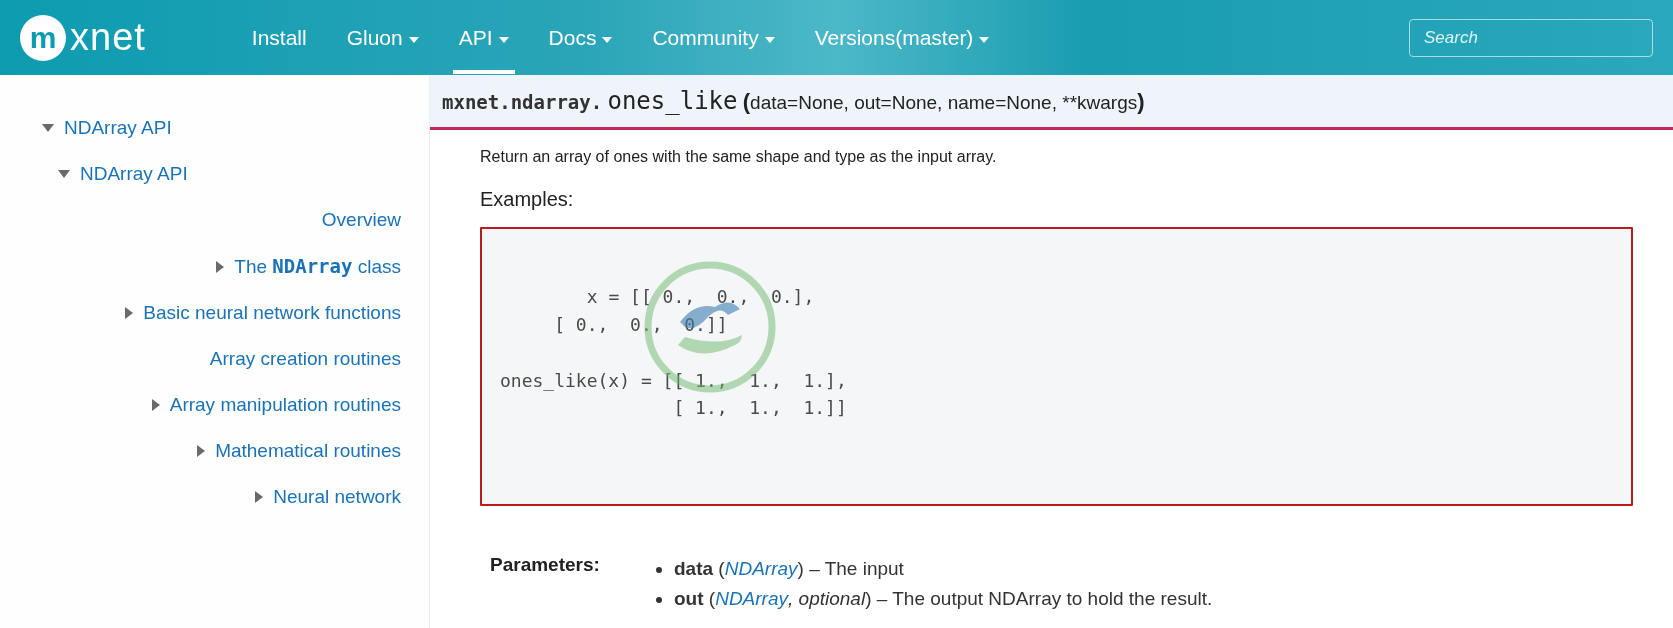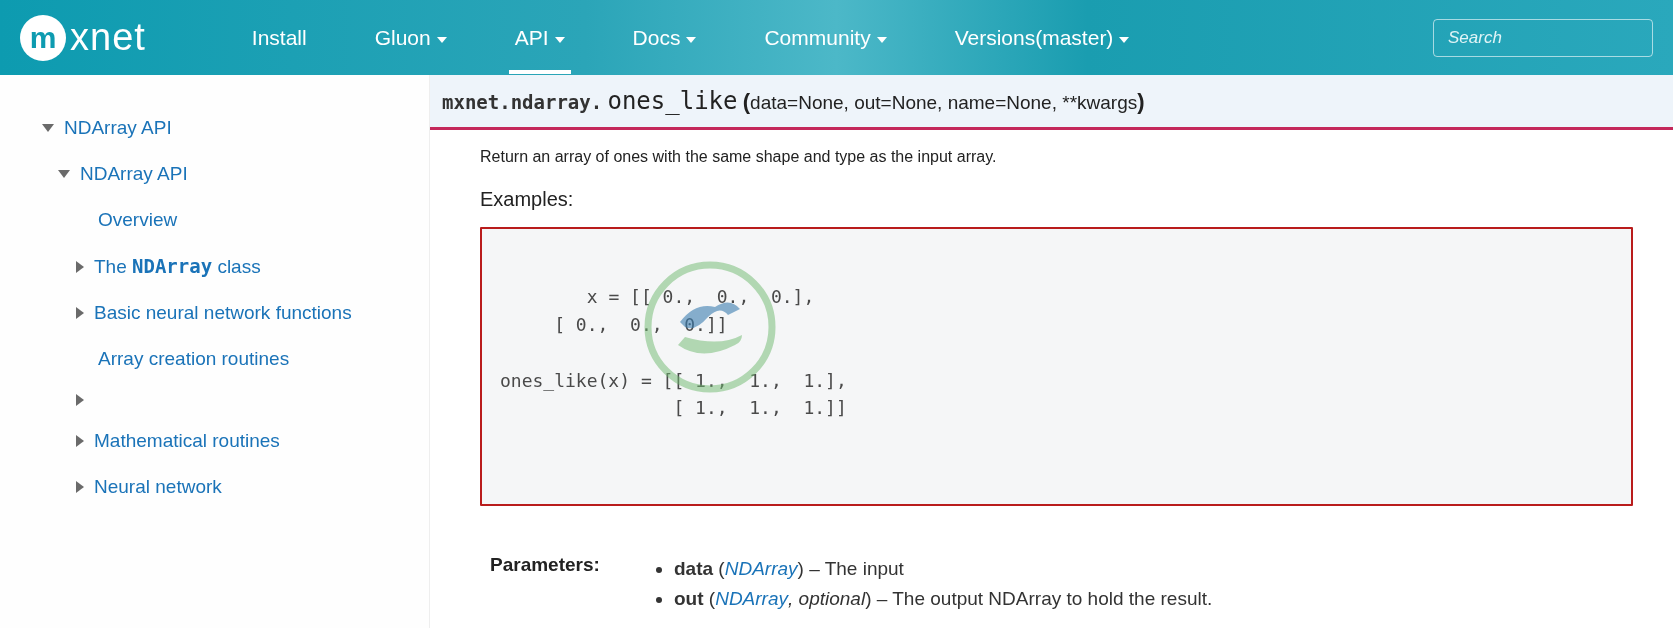--- a/index.html
+++ b/index.html
@@ -22,21 +22,21 @@
       height: 46px;
       border-radius: 50%;
       display: inline-flex;
       align-items: center;
       justify-content: center;
       font-size: 30px;
       font-weight: 700;
       margin-right: -2px;
     }
     .logo-text { color: #fff; font-size: 38px; font-weight: 400; letter-spacing: 1px; margin-left: 6px; }
-    .nav { display: flex; gap: 56px; }
+    .nav { display: flex; gap: 28px; }
     .nav-item {
       color: #fff;
       font-size: 21px;
       font-weight: 500;
       cursor: pointer;
       display: flex;
       align-items: center;
       gap: 6px;
       padding: 24px 6px;
       position: relative;
@@ -59,21 +59,21 @@
     }
     .search-wrap { margin-left: auto; }
     .search-input {
       background: transparent;
       border: 1px solid rgba(255,255,255,0.6);
       border-radius: 4px;
       padding: 8px 14px;
       color: #fff;
       font-size: 17px;
       font-style: italic;
-      width: 220px;
+      width: 244px;
     }
     .search-input::placeholder { color: #e0f4f6; font-style: italic; }
 
     
     .container { display: flex; }
     .sidebar {
       width: 430px;
       min-height: 553px;
       padding: 30px 28px 30px 42px;
       background: #fefefe;
@@ -86,21 +86,21 @@
       display: flex;
       align-items: center;
       gap: 10px;
       color: #1a73b8;
       font-size: 19px;
       padding: 12px 0;
       cursor: pointer;
     }
     .tree-item.level-1 { padding-left: 0; }
     .tree-item.level-2 { padding-left: 16px; }
-    .tree-item.level-3 { padding-left: 34px; }
+    .tree-item.level-3 { padding-left: 34px; justify-content: flex-end; }
     .tree-caret {
       width: 0; height: 0;
       display: inline-block;
     }
     .tree-caret.open {
       border-left: 6px solid transparent;
       border-right: 6px solid transparent;
       border-top: 8px solid #6a6a6a;
     }
     .tree-caret.closed {
@@ -229,20 +229,21 @@
     <div class="tree-item level-3">
       <span class="tree-caret closed"></span>
       <span>Basic neural network functions</span>
     </div>
     <div class="tree-item level-3">
       <span class="tree-caret none"></span>
       <span>Array creation routines</span>
     </div>
     <div class="tree-item level-3">
       <span class="tree-caret closed"></span>
+      <span>Array manipulation routines</span>
     </div>
     <div class="tree-item level-3">
       <span class="tree-caret closed"></span>
       <span>Mathematical routines</span>
     </div>
     <div class="tree-item level-3">
       <span class="tree-caret closed"></span>
       <span>Neural network</span>
     </div>
   </aside>

